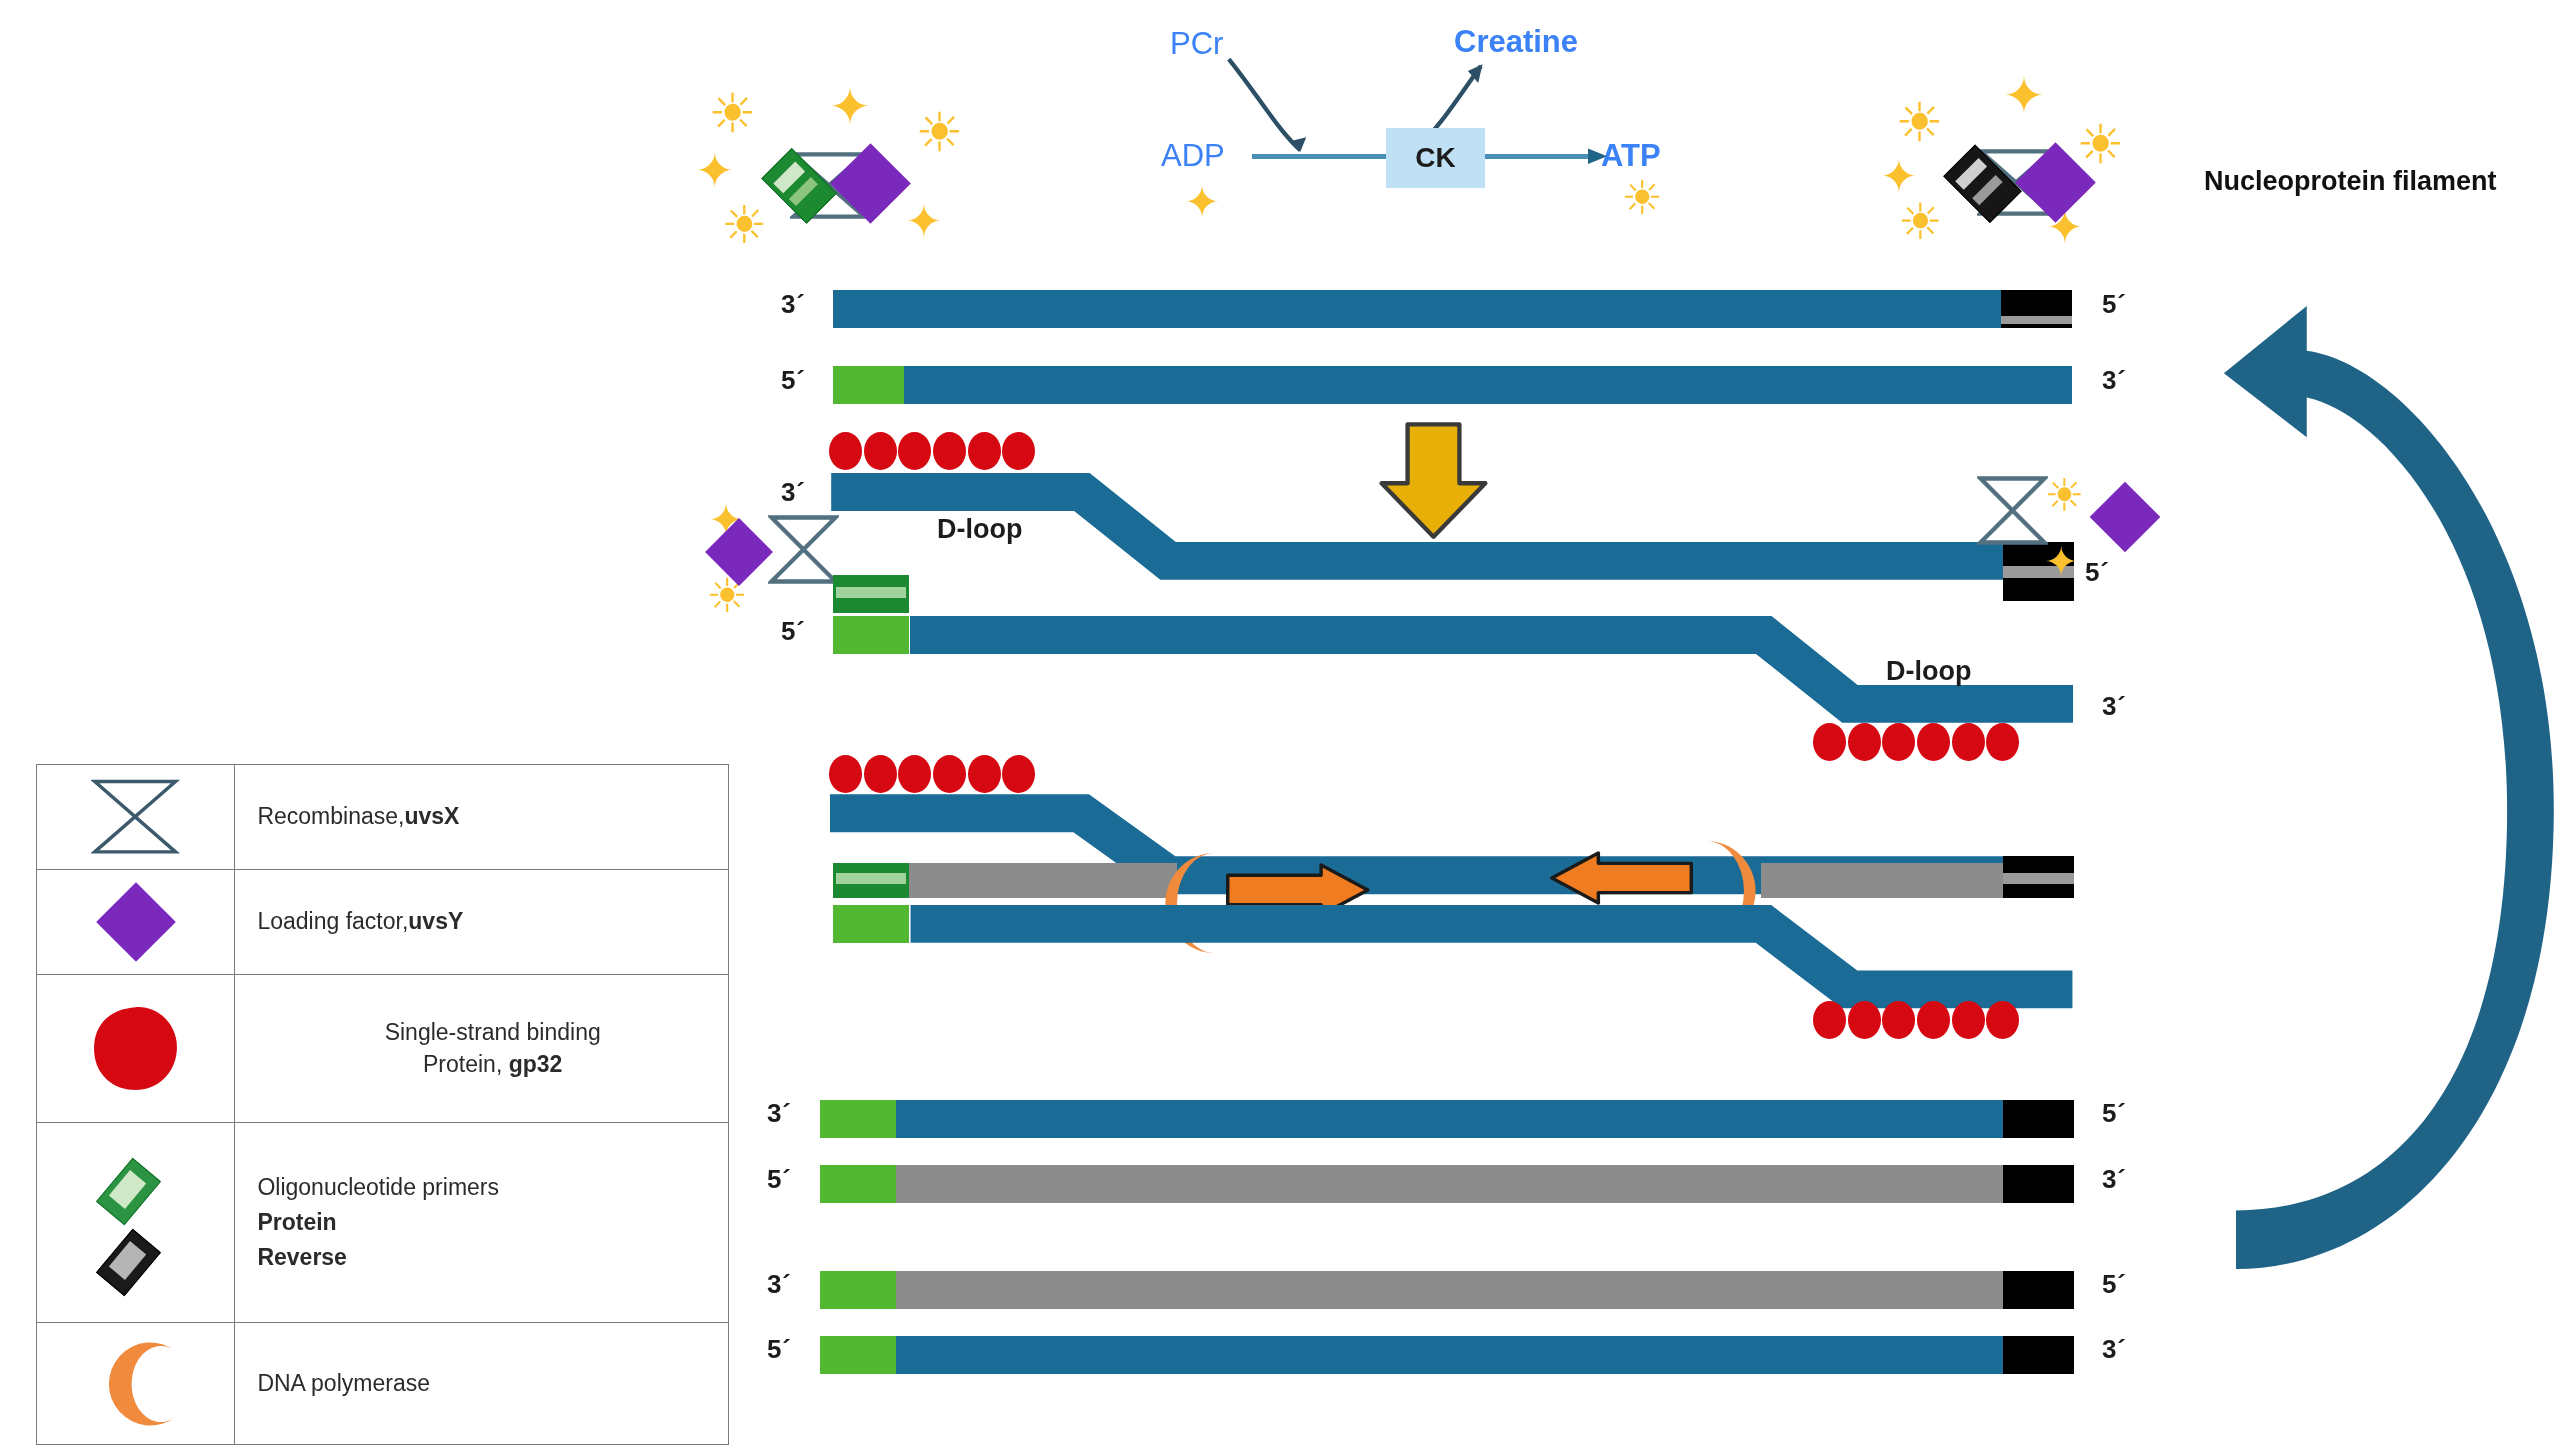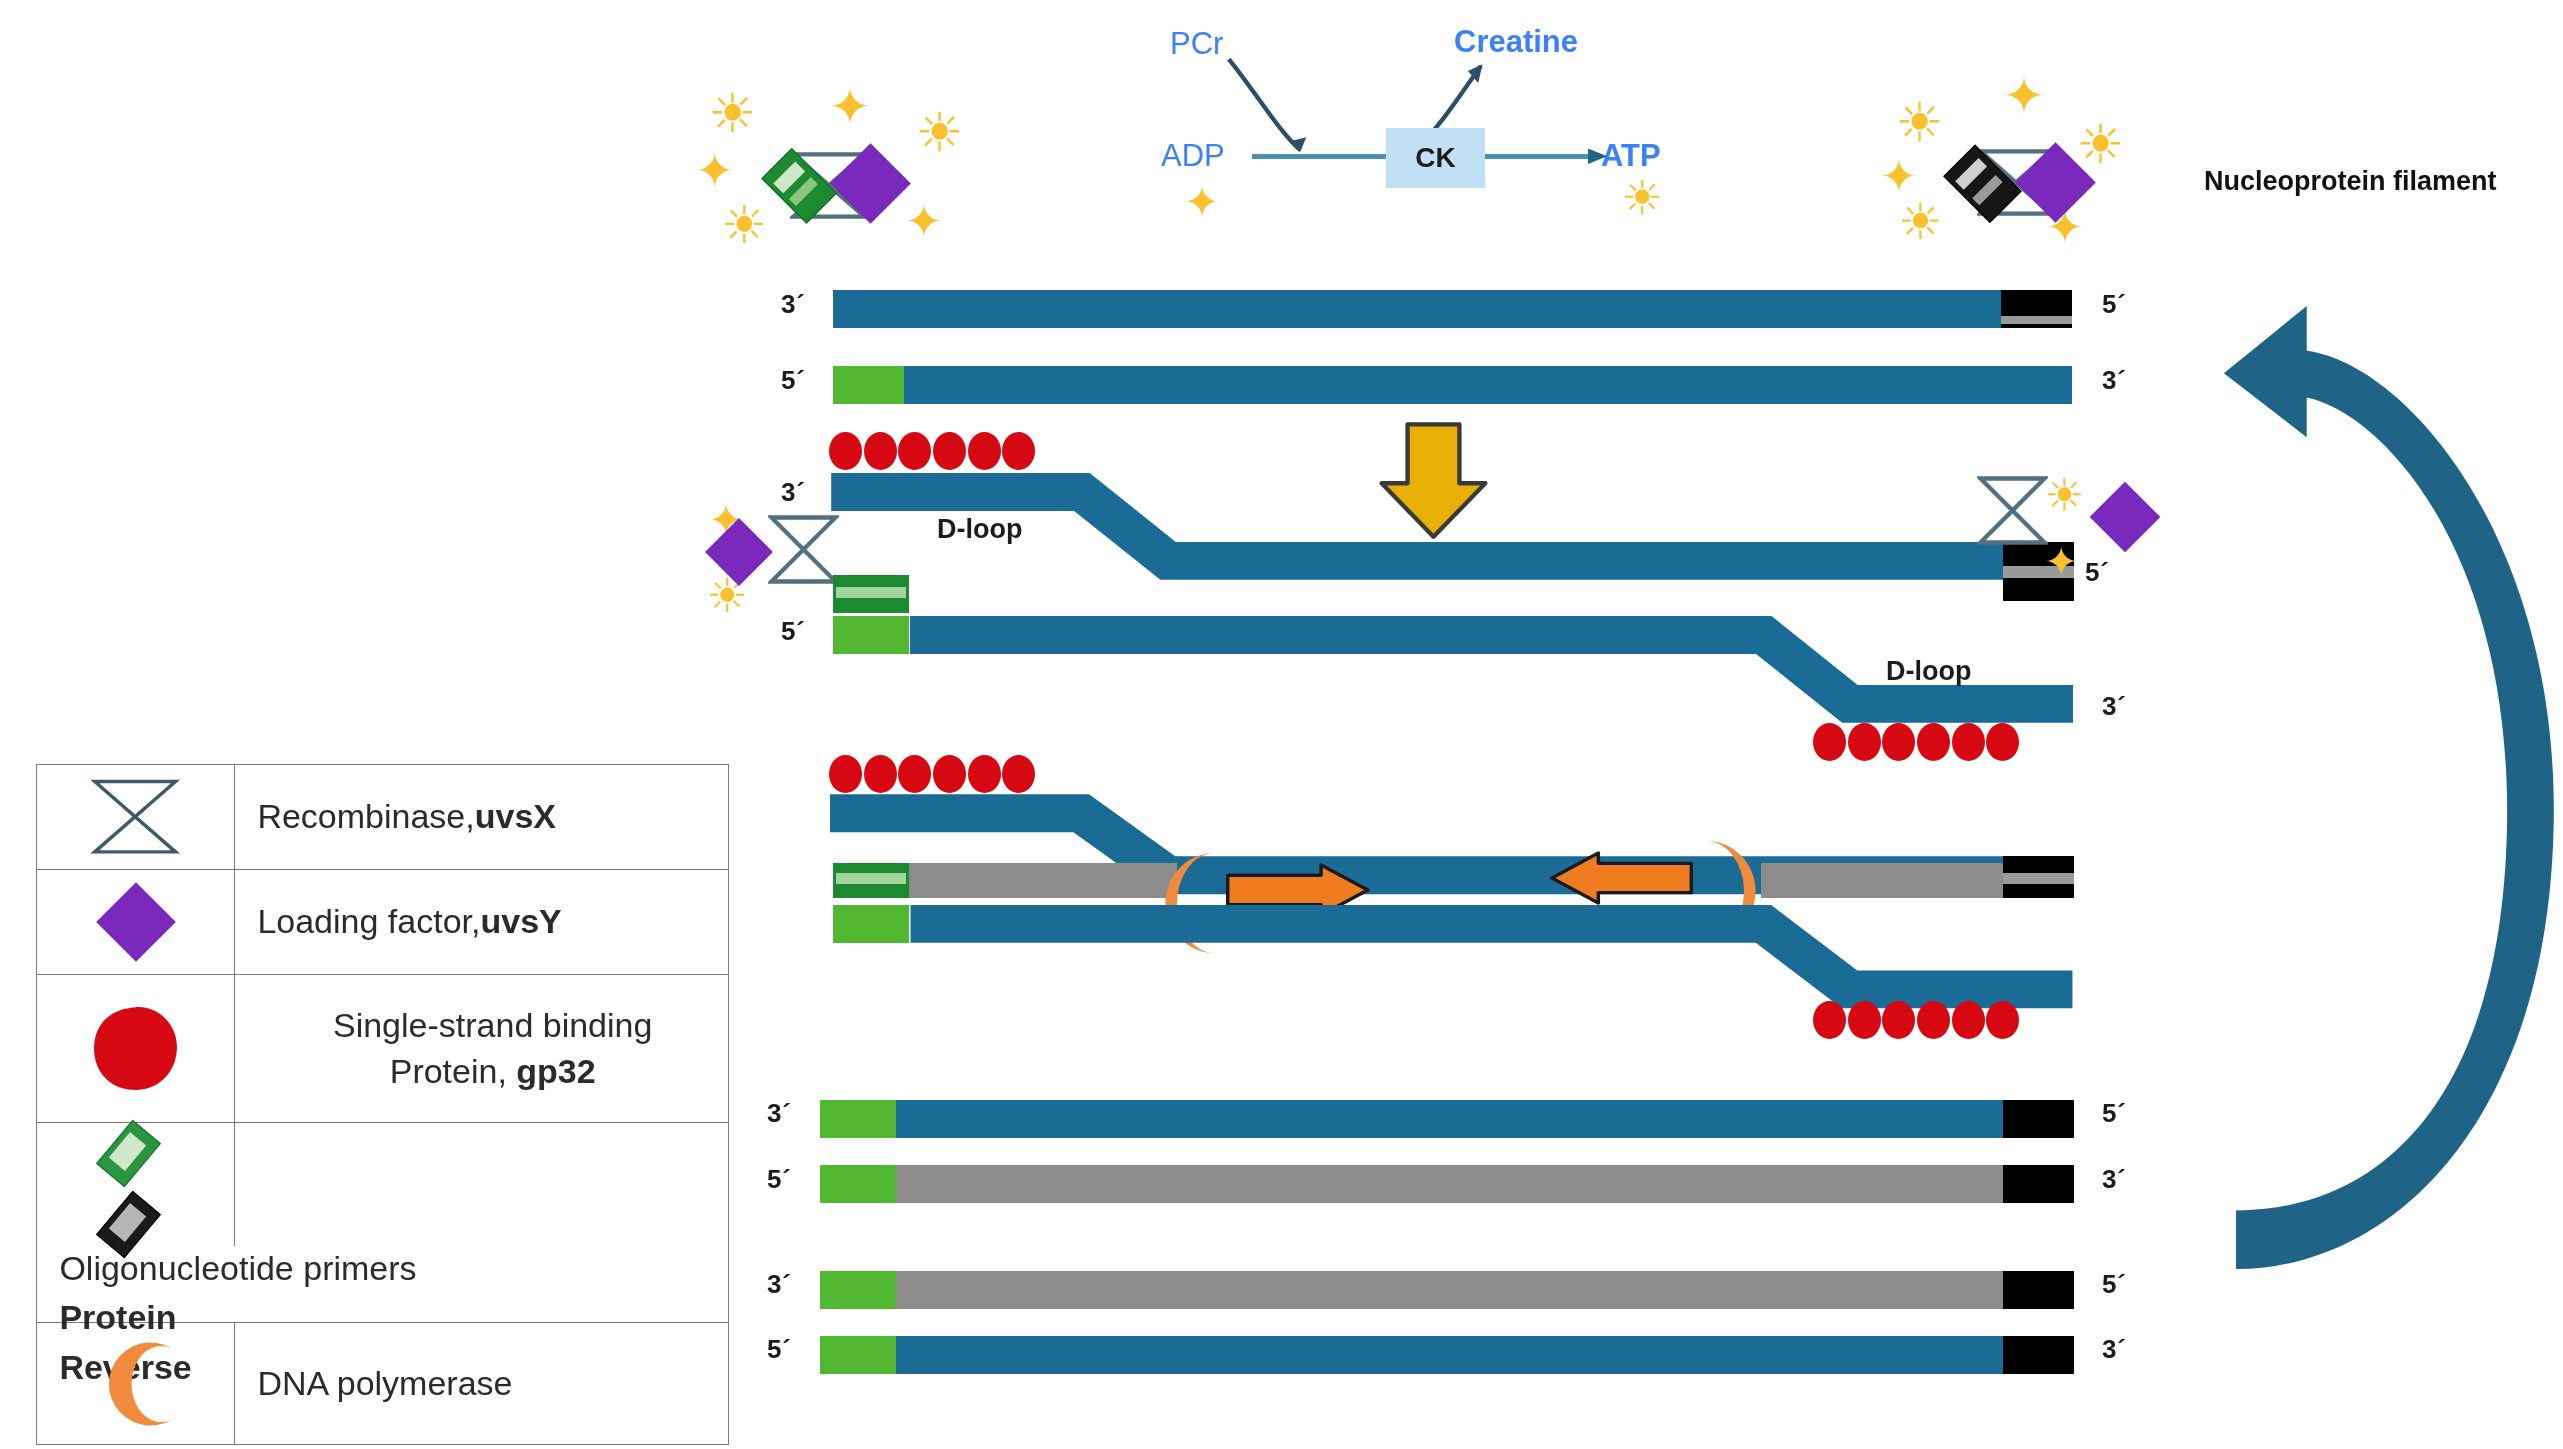--- a/index.html
+++ b/index.html
@@ -27,21 +27,21 @@
   .spark{position:absolute;color:#fbc02d;line-height:1;}
 
   
   .diamond{position:absolute;background:#7b28bd;transform:rotate(45deg);}
 
   
   .legend-box{position:absolute;border:1.7px solid #7a7a7a;background:#fff;}
   .legend-row{display:flex;border-bottom:1.7px solid #7a7a7a;}
   .legend-row:last-child{border-bottom:none;}
   .legend-icon{width:197px;border-right:1.7px solid #7a7a7a;display:flex;align-items:center;justify-content:center;flex:none;}
-  .legend-text{flex:1;display:flex;align-items:center;padding-left:22.4px;font-size:34px;color:#2b2b2b;line-height:1.35;}
+  .legend-text{flex:1;display:flex;align-items:center;padding-left:22.4px;font-size:23px;color:#2b2b2b;line-height:1.35;}
   .legend-text b{font-weight:bold;}
 
   
   .ck-box{position:absolute;background:#bfe0f5;display:flex;align-items:center;justify-content:center;
      font-weight:bold;font-size:28px;color:#1c1c1c;}
   .rx-label{position:absolute;font-size:31px;color:#3b82f6;}
   .rx-label.b{font-weight:bold;}
 
   .dloop-label{position:absolute;font-weight:bold;font-size:27px;color:#1c1c1c;}
   .np-label{position:absolute;font-weight:bold;font-size:27px;color:#111;margin-left:47px;}
@@ -329,21 +329,21 @@
         <svg width="93" height="93" viewBox="0 0 108 108">
           <path d="M54,6 C82,4 104,28 102,56 C100,86 76,104 50,102 C22,100 4,78 6,50 C8,22 28,8 54,6 Z" fill="#d60812"></path>
         </svg>
       </div>
       <div class="legend-text" style="flex-direction:column;align-items:center;justify-content:center;">
         <span>Single-strand binding</span>
         <span><span>Protein, </span><b>gp32</b></span>
       </div>
     </div>
 
-    <div class="legend-row" style="height:199px;flex-direction:column;">
+    <div class="legend-row" style="height:199px;">
       <div class="legend-icon" style="flex-direction:column;gap:19px;">
         <div style="width:79px;height:52px;position:relative;">
           <div style="position:absolute;left:14px;top:1.7px;width:35px;height:55px;background:#2a9442;border:1.7px solid #15722b;transform:rotate(40deg);"></div>
           <div style="position:absolute;left:21px;top:12px;width:21px;height:33px;background:#cfe8c8;transform:rotate(40deg);"></div>
         </div>
         <div style="width:79px;height:52px;position:relative;">
           <div style="position:absolute;left:14px;top:1.7px;width:35px;height:55px;background:#1a1a1a;border:1.7px solid #000;transform:rotate(40deg);"></div>
           <div style="position:absolute;left:21px;top:12px;width:21px;height:33px;background:#b5b5b5;transform:rotate(40deg);"></div>
         </div>
       </div>

